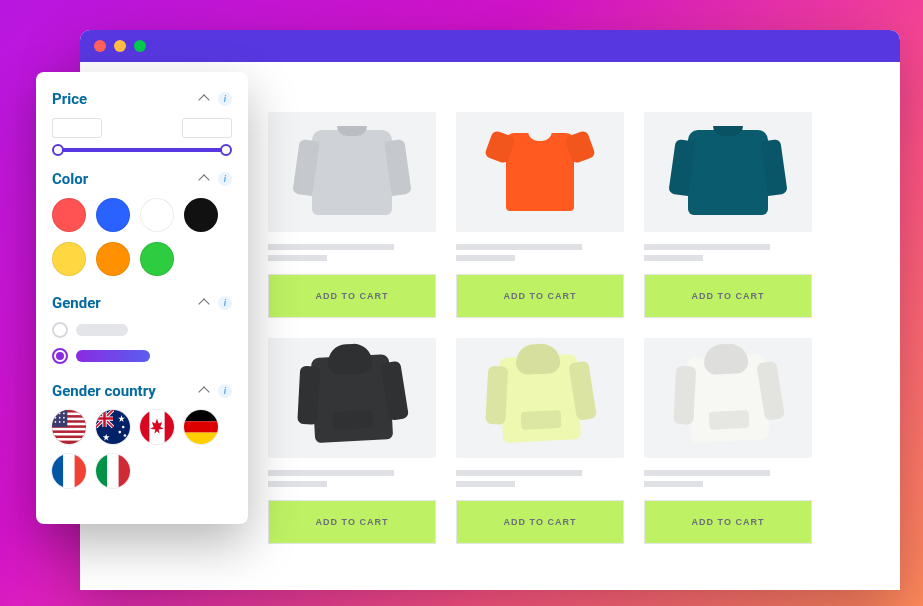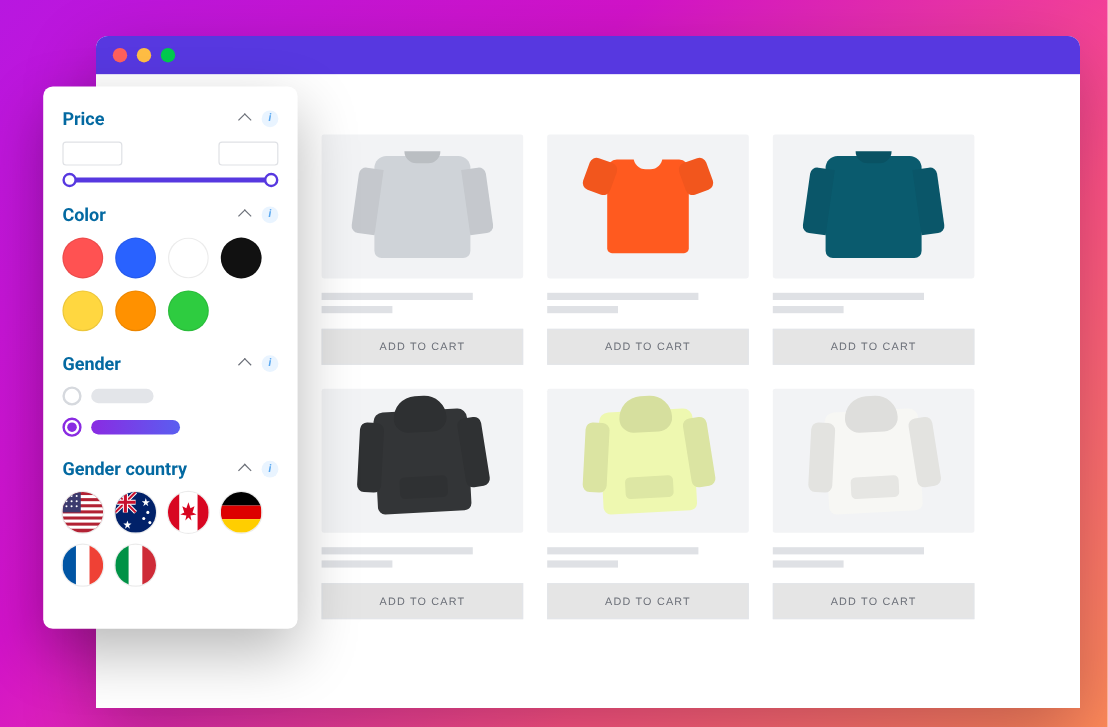--- a/index.html
+++ b/index.html
@@ -32,22 +32,22 @@
   .product-card { display: flex; flex-direction: column; }
   .product-img {
     height: 120px; background: #f2f3f5; border-radius: 2px;
     display: flex; align-items: center; justify-content: center;
   }
   .skeleton-lines { margin-top: 12px; }
   .skel { height: 6px; background: #dfe1e5; margin-bottom: 5px; }
   .skel.w1 { width: 75%; }
   .skel.w2 { width: 35%; }
   .cart-btn {
-    margin-top: 8px; height: 30px; border: 1px solid #e3e5e9; background: #e5e5e5;
-    font-size: 9px; letter-spacing: 1px; color: #6b6f78; font-weight: 400;
+    margin-top: 8px; height: 44px; border: 1px solid #e3e5e9; background: #bef264;
+    font-size: 9px; letter-spacing: 1px; color: #6b6f78; font-weight: 700;
     cursor: pointer;
   }
 
   
   .shirt { position: relative; }
   .sweatshirt { width: 80px; height: 85px; border-radius: 10px 10px 6px 6px; position: relative; }
   .sweatshirt::before, .sweatshirt::after {
     content: ""; position: absolute; top: 10px; width: 20px; height: 55px;
     background: inherit; filter: brightness(0.95);
   }

